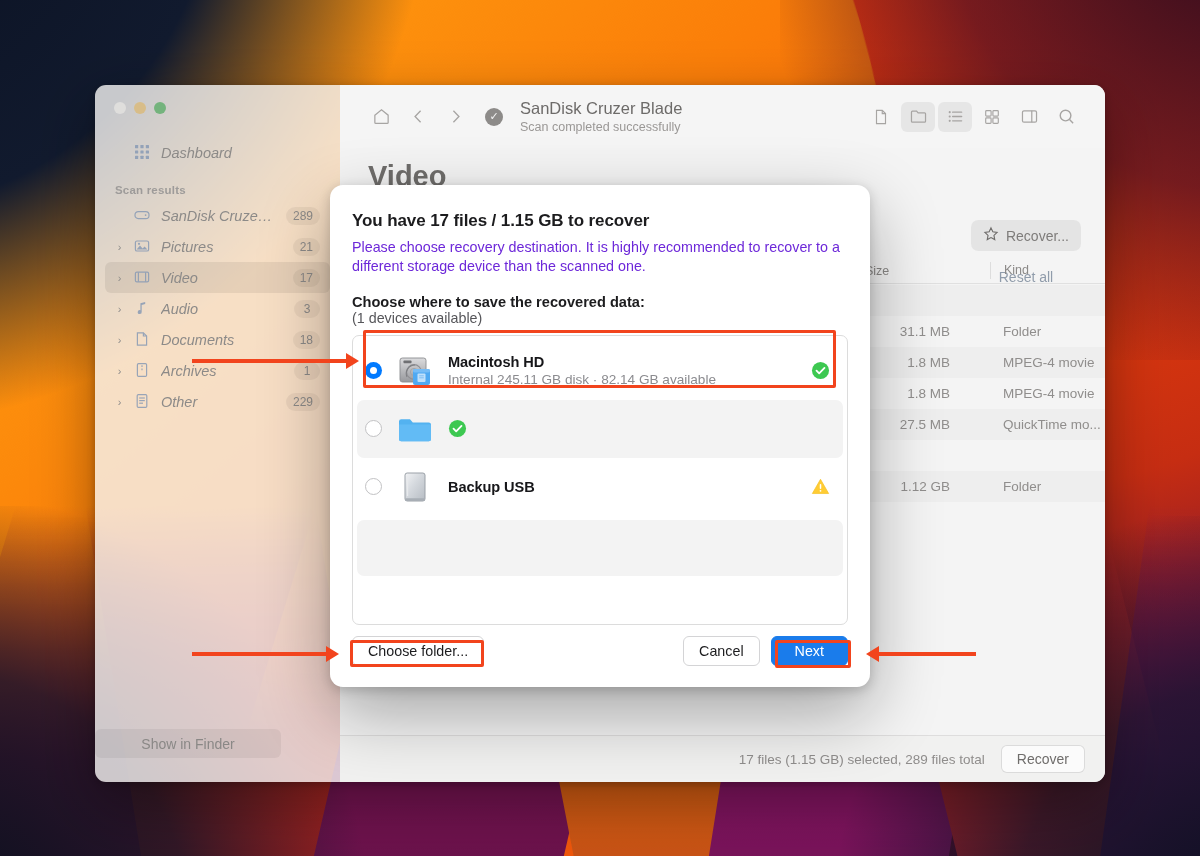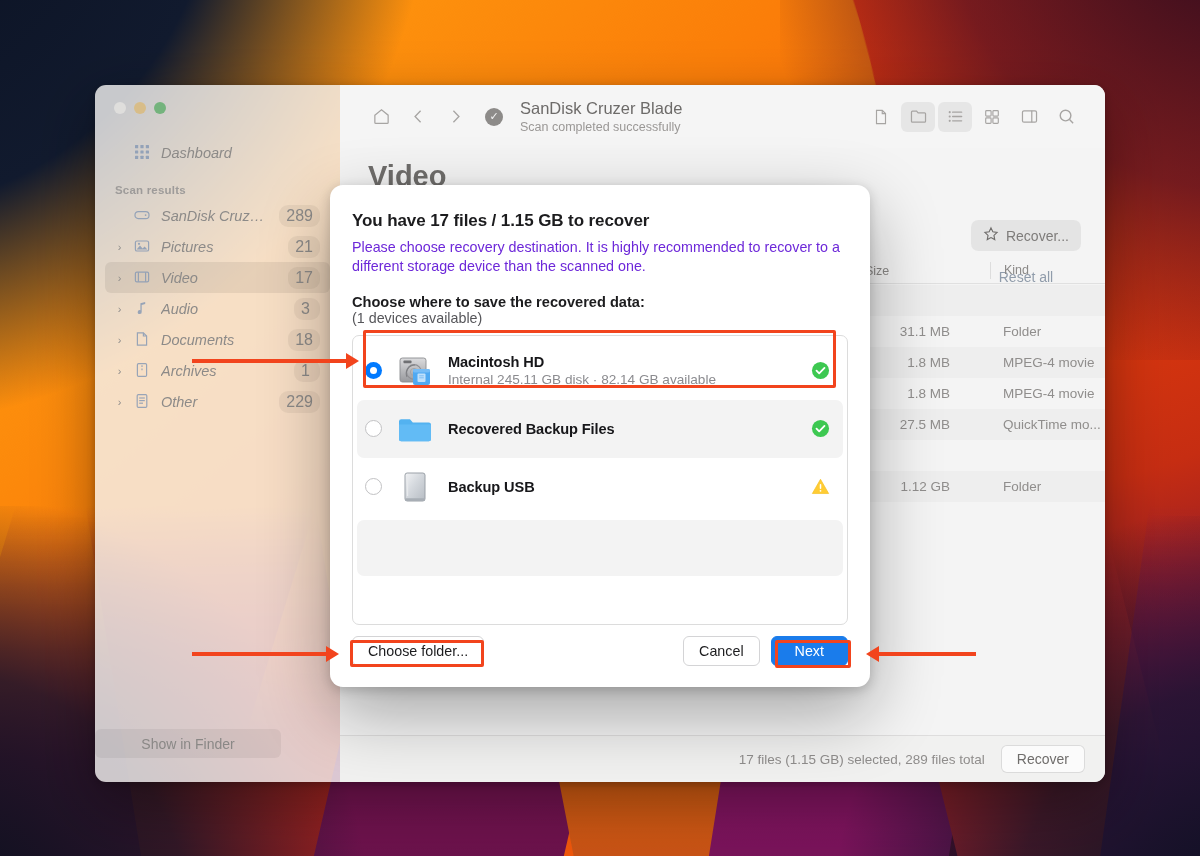--- a/index.html
+++ b/index.html
@@ -102,27 +102,27 @@
     margin: 0 10px;
     padding: 0 10px;
     border-radius: 6px;
     font-size: 14.5px;
     color: #8c8783;
     gap: 10px;
   }
   .side-row.selected { background: rgba(0,0,0,0.07); }
   .side-row .lbl { flex: 1; white-space: nowrap; overflow: hidden; text-overflow: ellipsis; font-style: italic; }
   .side-row .cnt {
-    font-size: 16px;
+    font-size: 12px;
     color: #8c8783;
     background: rgba(0,0,0,0.055);
     border-radius: 9px;
     padding: 2px 7px;
     min-width: 26px;
-    text-align: left;
+    text-align: center;
   }
   .side-caption {
     font-size: 11.5px;
     font-weight: bold;
     color: #9d9894;
     padding: 16px 20px 4px;
     letter-spacing: 0.2px;
   }
   .disc {
     width: 9px; font-size: 11px; color: #8f8a86;
@@ -643,23 +643,20 @@
       </div>
 
       <div class="dev-row shaded">
         <div class="radio"></div>
         <div class="dev-icon">
           <svg viewBox="0 0 40 40" width="40" height="40">
             <path d="M4 12.5 a2.2 2.2 0 0 1 2.2-2.2 H15 l2.8 3.1 H33.8 a2.2 2.2 0 0 1 2.2 2.2 V30 a2.2 2.2 0 0 1-2.2 2.2 H6.2 A2.2 2.2 0 0 1 4 30 z" fill="#53b2f0"></path>
             <path d="M4 15.6 h32 V30 a2.2 2.2 0 0 1-2.2 2.2 H6.2 A2.2 2.2 0 0 1 4 30 z" fill="#62bbf5"></path>
           </svg>
         </div>
-        <div class="dev-text">
-          <div class="dev-name">Recovered Backup Files</div>
-        </div>
         <div class="badge">
           <svg viewBox="0 0 20 20" width="19" height="19">
             <circle cx="10" cy="10" r="9" fill="#3dc851"></circle>
             <path d="M5.8 10.2 L8.6 13 L14.2 7.2" fill="none" stroke="#fff" stroke-width="1.9" stroke-linecap="round" stroke-linejoin="round"></path>
           </svg>
         </div>
       </div>
 
       <div class="dev-row">
         <div class="radio"></div>

